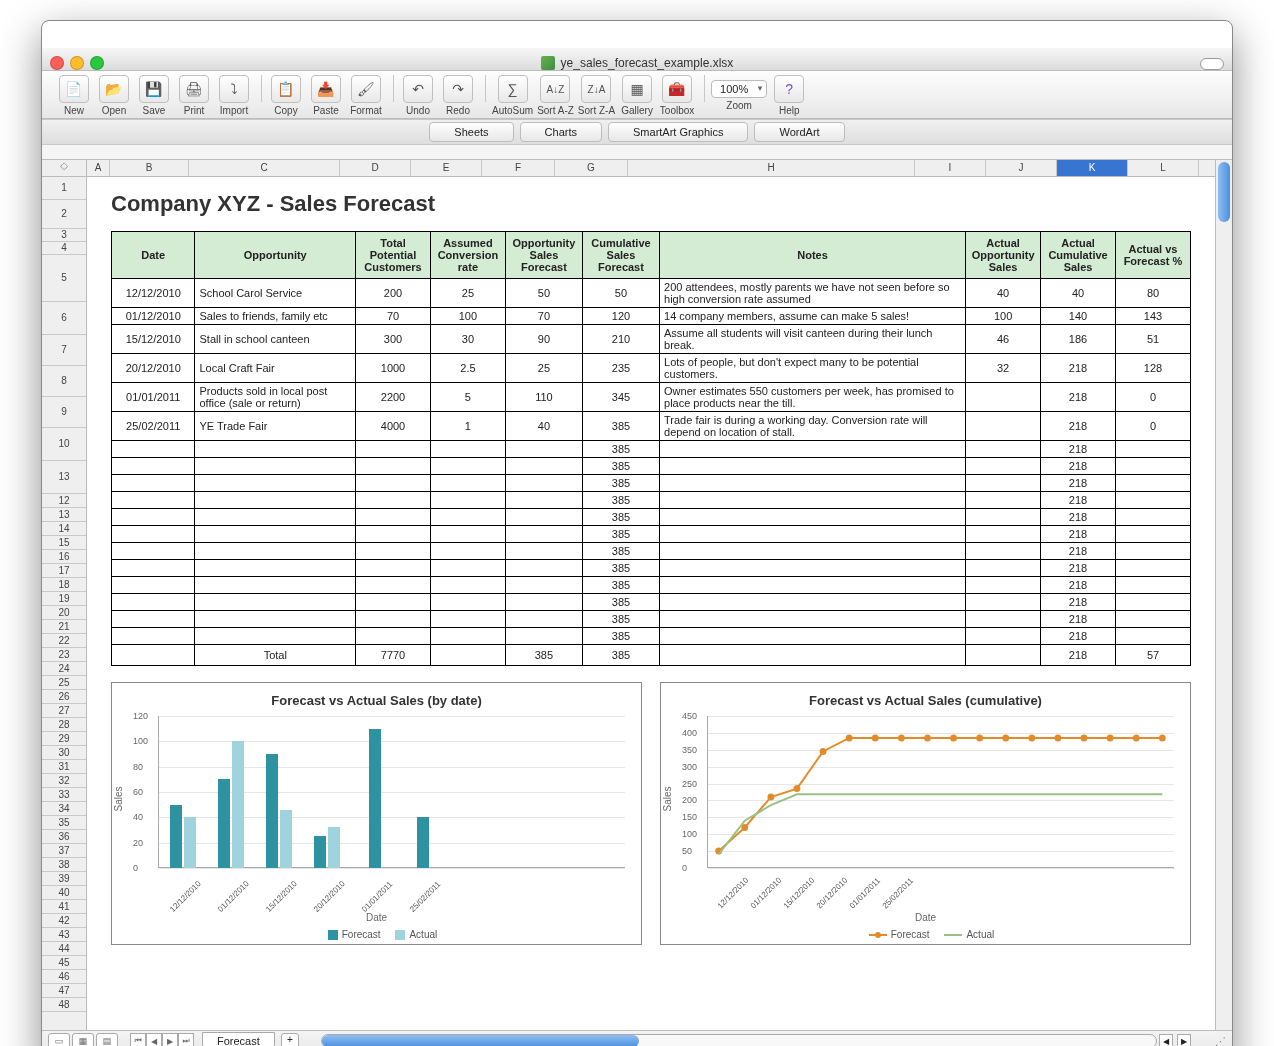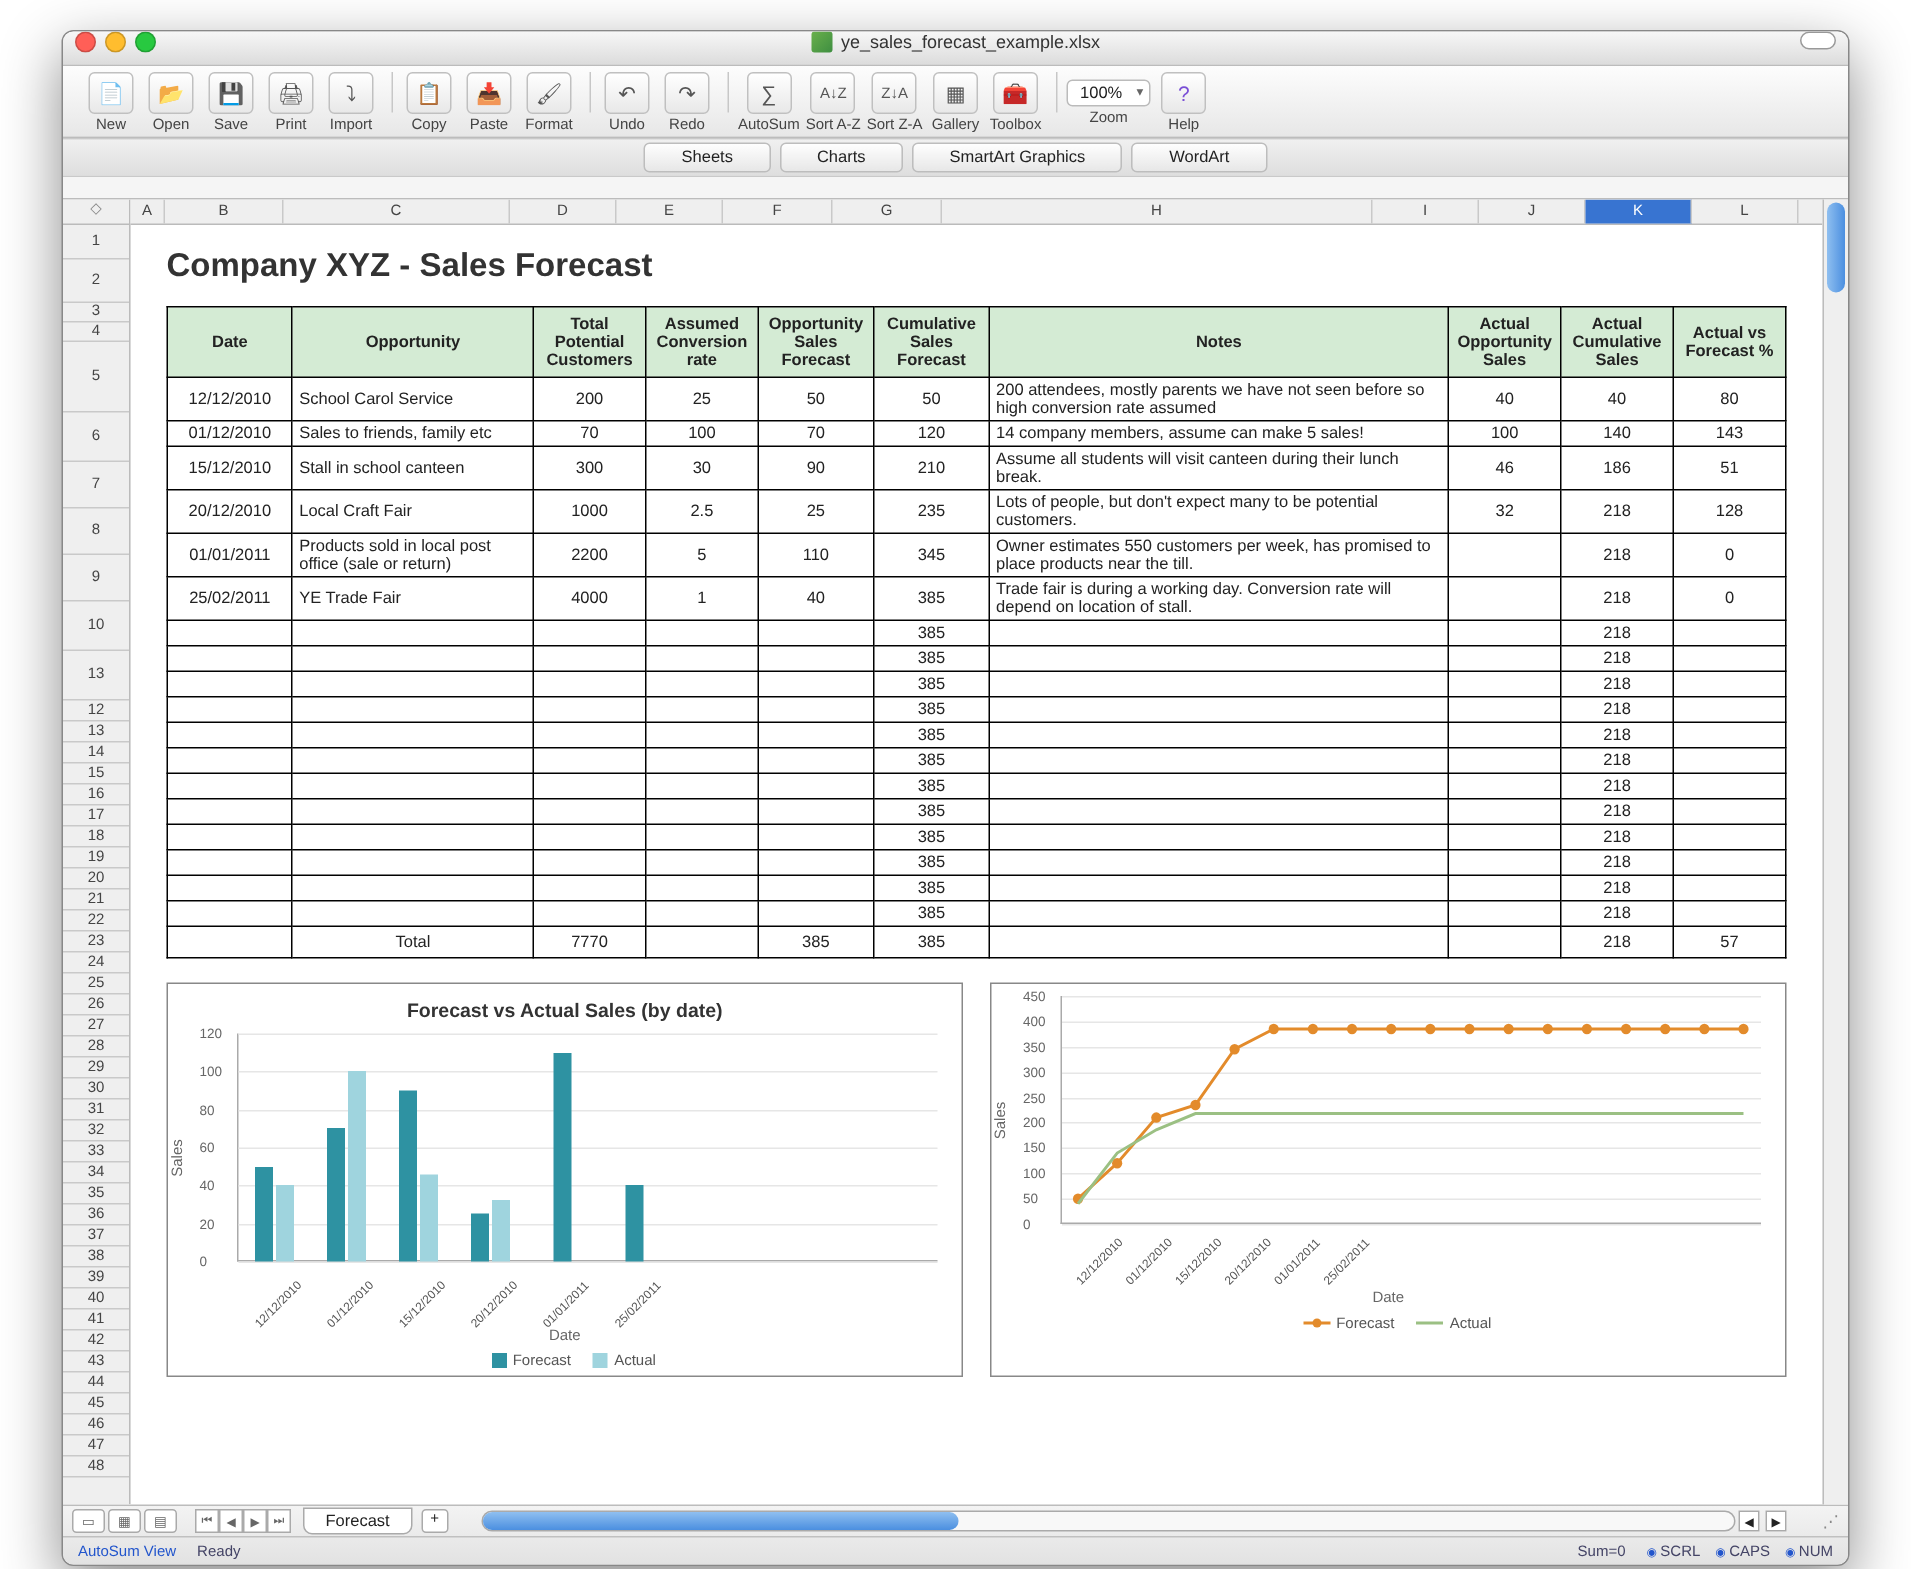--- a/index.html
+++ b/index.html
@@ -26,23 +26,24 @@
     border-radius:8px;
     box-shadow:0 14px 40px rgba(0,0,0,.45);
     background:#fff;
     overflow:hidden;
   }
   .titlebar{
     height:22px;
     background:linear-gradient(#f7f7f7,#dcdcdc);
     border-bottom:1px solid #bcbcbc;
     display:flex;
-    align-items:flex-start;
+    align-items:flex-end;
     padding:0 8px;
     position:relative;
+    margin-top:27px;
   }
   .traffic{display:flex;gap:6px}
   .traffic span{width:12px;height:12px;border-radius:50%;border:1px solid rgba(0,0,0,.2)}
   .traffic .r{background:#ff5f57}.traffic .y{background:#ffbd2e}.traffic .g{background:#28c940}
   .title{
     position:absolute;left:0;right:0;text-align:center;
     font-size:12px;color:#333;display:flex;align-items:center;justify-content:center;gap:6px
   }
   .title .file-icon{width:14px;height:14px;background:linear-gradient(135deg,#6ab04c,#3e8e41);border-radius:2px}
   .titlebar .pill{
@@ -667,20 +668,21 @@
                     </div>
                 </div>
                 <div class="xlabel">Date</div>
                 <div class="legend">
                   <span class="sw teal"></span><span>Forecast</span>
                   <span class="sw lt"></span><span>Actual</span>
                 </div>
               </div>
 
               <div class="chart-box">
+                <div class="chart-title">Forecast vs Actual Sales (cumulative)</div>
                 <div class="plot" id="line-plot">
                   <div class="ylabel">Sales</div>
                   <div class="axes" id="line-axes">
                       <div class="gridy" style="top: 152px;"></div>
                       <div class="ytick" style="top: 152px;">0</div>
                       <div class="gridy" style="top: 135.111px;"></div>
                       <div class="ytick" style="top: 135.111px;">50</div>
                       <div class="gridy" style="top: 118.222px;"></div>
                       <div class="ytick" style="top: 118.222px;">100</div>
                       <div class="gridy" style="top: 101.333px;"></div>

